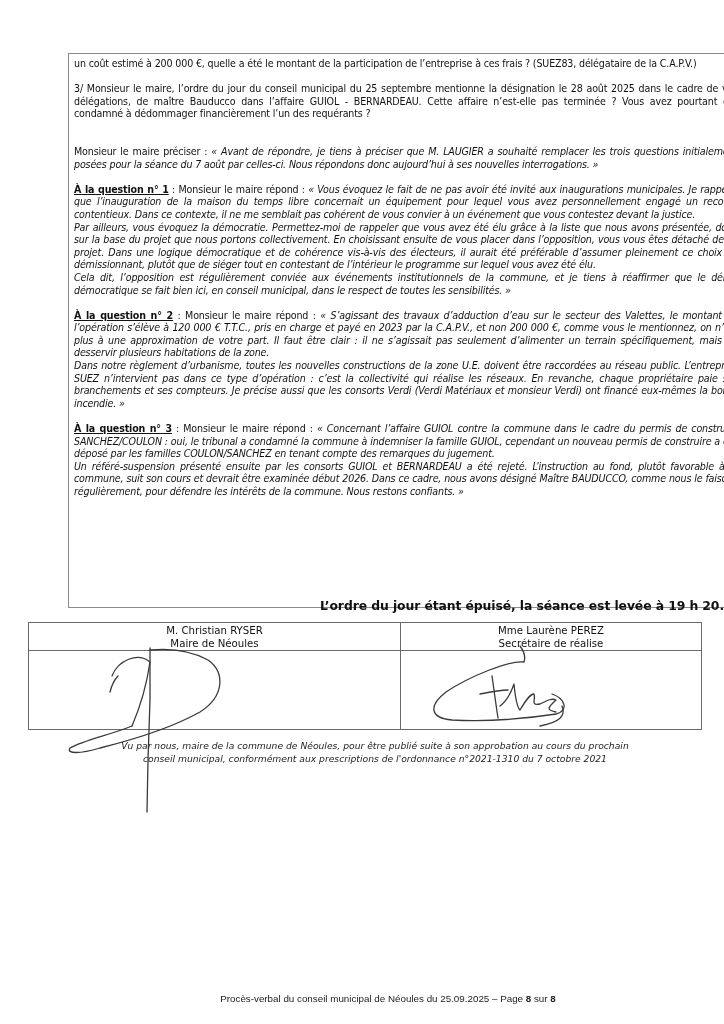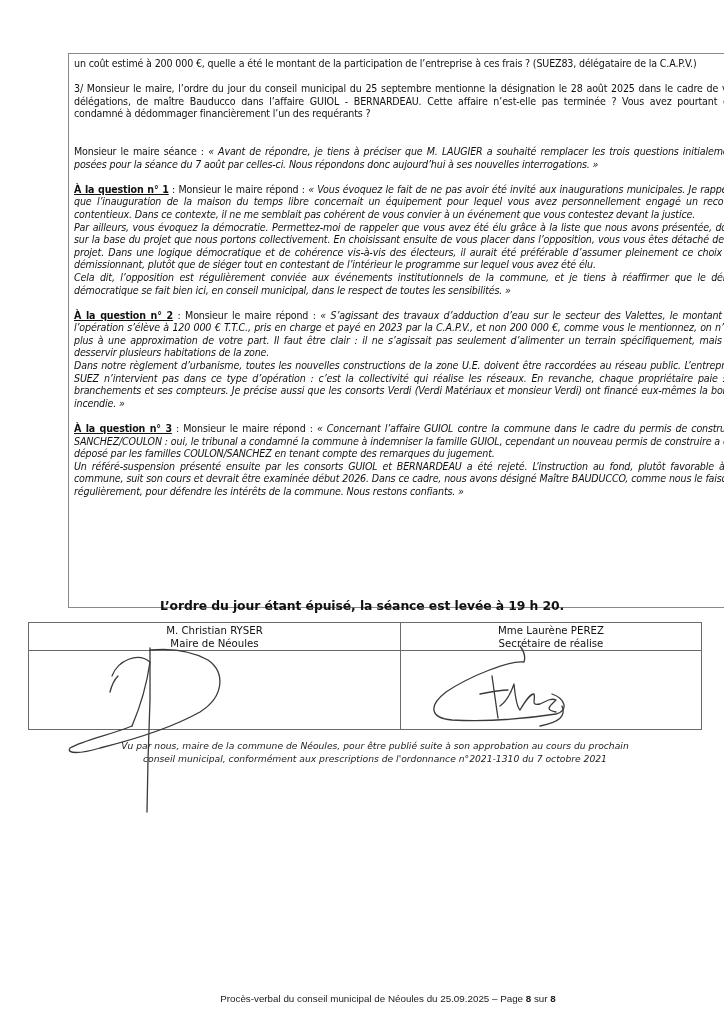--- a/index.html
+++ b/index.html
@@ -5,21 +5,21 @@
   html, body { margin: 0; padding: 0; background: #ffffff; }
   body { width: 724px; height: 1024px; position: relative; overflow: hidden;
          font-family: "DejaVu Sans", sans-serif; color: #111; }
   .box { position: absolute; left: 28px; top: 53px; width: 664px; height: 532px;
          border: 1px solid #8a8a8a; padding: 3px 5px 18px 5px; margin-left: 40px; }
   .box p { margin: 0; font-size: 10.6px; line-height: 12.6px; text-align: justify;
            letter-spacing: -0.15px; font-family: "DejaVu Sans Condensed", "DejaVu Sans", sans-serif; }
   .box p.gap { margin-top: 12.6px; }
   .it { font-style: italic; }
   .qlabel { font-weight: bold; text-decoration: underline; font-style: normal; }
-  .closing { position: absolute; left: 0; width: 724px; top: 598px; text-align: center;
+  .closing { position: absolute; left: 0; width: 724px; top: 598px; text-align: right;
              font-weight: bold; font-size: 12.4px; letter-spacing: -0.1px; }
   .sig { position: absolute; left: 28px; top: 622px; width: 672px; height: 106px;
          border: 1px solid #6a6a6a; border-collapse: collapse; }
   .sig-col { position: absolute; top: 0; height: 106px; }
   .sig-left { left: 0; width: 371px; border-right: 1px solid #6a6a6a; }
   .sig-right { left: 372px; width: 300px; }
   .sig-head { height: 28px; border-bottom: 1px solid #6a6a6a; text-align: center;
               font-size: 10.2px; line-height: 13px; padding-top: 1px; box-sizing: border-box; }
   .sig-area { position: relative; height: 77px; }
   .vu { position: absolute; left: 0; width: 724px; top: 740px; text-align: center;
@@ -28,21 +28,21 @@
             font-size: 9.8px; color: #222; font-family: "Liberation Sans", sans-serif; padding-left: 26px; }
   .footer b { font-weight: bold; }
   svg.signature { position: absolute; overflow: visible; }
 </style>
 </head>
 <body>
 
 <div class="box">
   <p>un coût estimé à 200 000 €, quelle a été le montant de la participation de l’entreprise à ces frais ? (SUEZ83, délégataire de la C.A.P.V.)</p>
   <p class="gap">3/ Monsieur le maire, l’ordre du jour du conseil municipal du 25 septembre mentionne la désignation le 28 août 2025 dans le cadre de vos délégations, de maître Bauducco dans l’affaire GUIOL - BERNARDEAU. Cette affaire n’est-elle pas terminée ? Vous avez pourtant été condamné à dédommager financièrement l’un des requérants ?</p>
-  <p class="gap" style="margin-top:25px"><span>Monsieur le maire séance : </span><span class="it">« Avant de répondre, je tiens à préciser que M. LAUGIER a souhaité remplacer les trois questions initialement posées pour la séance du 7 août par celles-ci. Nous répondons donc aujourd’hui à ses nouvelles interrogations. »</span></p>
+  <p class="gap" style="margin-top:25px"><span>Monsieur le maire préciser : </span><span class="it">« Avant de répondre, je tiens à préciser que M. LAUGIER a souhaité remplacer les trois questions initialement posées pour la séance du 7 août par celles-ci. Nous répondons donc aujourd’hui à ses nouvelles interrogations. »</span></p>
 
   <p class="gap it"><span class="qlabel">À la question n° 1</span><span style="font-style:normal"> : Monsieur le maire répond : </span><span>« Vous évoquez le fait de ne pas avoir été invité aux inaugurations municipales. Je rappelle que l’inauguration de la maison du temps libre concernait un équipement pour lequel vous avez personnellement engagé un recours contentieux. Dans ce contexte, il ne me semblait pas cohérent de vous convier à un événement que vous contestez devant la justice.</span></p>
   <p class="it">Par ailleurs, vous évoquez la démocratie. Permettez-moi de rappeler que vous avez été élu grâce à la liste que nous avons présentée, donc sur la base du projet que nous portons collectivement. En choisissant ensuite de vous placer dans l’opposition, vous vous êtes détaché de ce projet. Dans une logique démocratique et de cohérence vis-à-vis des électeurs, il aurait été préférable d’assumer pleinement ce choix en démissionnant, plutôt que de siéger tout en contestant de l’intérieur le programme sur lequel vous avez été élu.</p>
   <p class="it">Cela dit, l’opposition est régulièrement conviée aux événements institutionnels de la commune, et je tiens à réaffirmer que le débat démocratique se fait bien ici, en conseil municipal, dans le respect de toutes les sensibilités. »</p>
 
   <p class="gap it"><span class="qlabel">À la question n° 2</span><span style="font-style:normal"> : Monsieur le maire répond : </span><span>« S’agissant des travaux d’adduction d’eau sur le secteur des Valettes, le montant de l’opération s’élève à 120 000 € T.T.C., pris en charge et payé en 2023 par la C.A.P.V., et non 200 000 €, comme vous le mentionnez, on n’est plus à une approximation de votre part. Il faut être clair : il ne s’agissait pas seulement d’alimenter un terrain spécifiquement, mais de desservir plusieurs habitations de la zone.</span></p>
   <p class="it">Dans notre règlement d’urbanisme, toutes les nouvelles constructions de la zone U.E. doivent être raccordées au réseau public. L’entreprise SUEZ n’intervient pas dans ce type d’opération : c’est la collectivité qui réalise les réseaux. En revanche, chaque propriétaire paie ses branchements et ses compteurs. Je précise aussi que les consorts Verdi (Verdi Matériaux et monsieur Verdi) ont financé eux-mêmes la borne incendie. »</p>
 
   <p class="gap it"><span class="qlabel">À la question n° 3</span><span style="font-style:normal"> : Monsieur le maire répond : </span><span>« Concernant l’affaire GUIOL contre la commune dans le cadre du permis de construire SANCHEZ/COULON : oui, le tribunal a condamné la commune à indemniser la famille GUIOL, cependant un nouveau permis de construire a été déposé par les familles COULON/SANCHEZ en tenant compte des remarques du jugement.</span></p>
   <p class="it">Un référé-suspension présenté ensuite par les consorts GUIOL et BERNARDEAU a été rejeté. L’instruction au fond, plutôt favorable à la commune, suit son cours et devrait être examinée début 2026. Dans ce cadre, nous avons désigné Maître BAUDUCCO, comme nous le faisons régulièrement, pour défendre les intérêts de la commune. Nous restons confiants. »</p>

